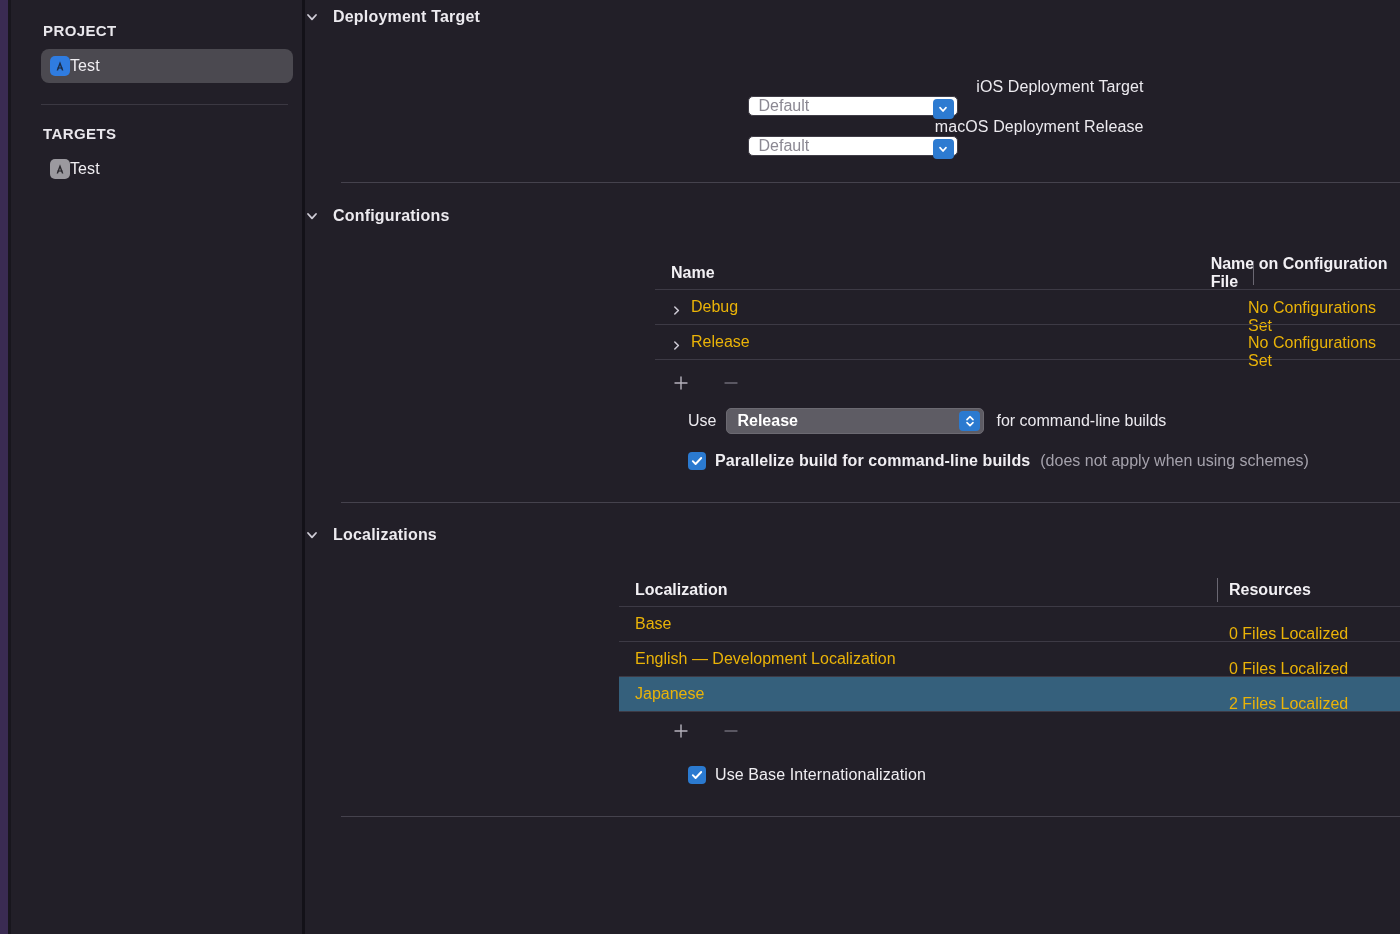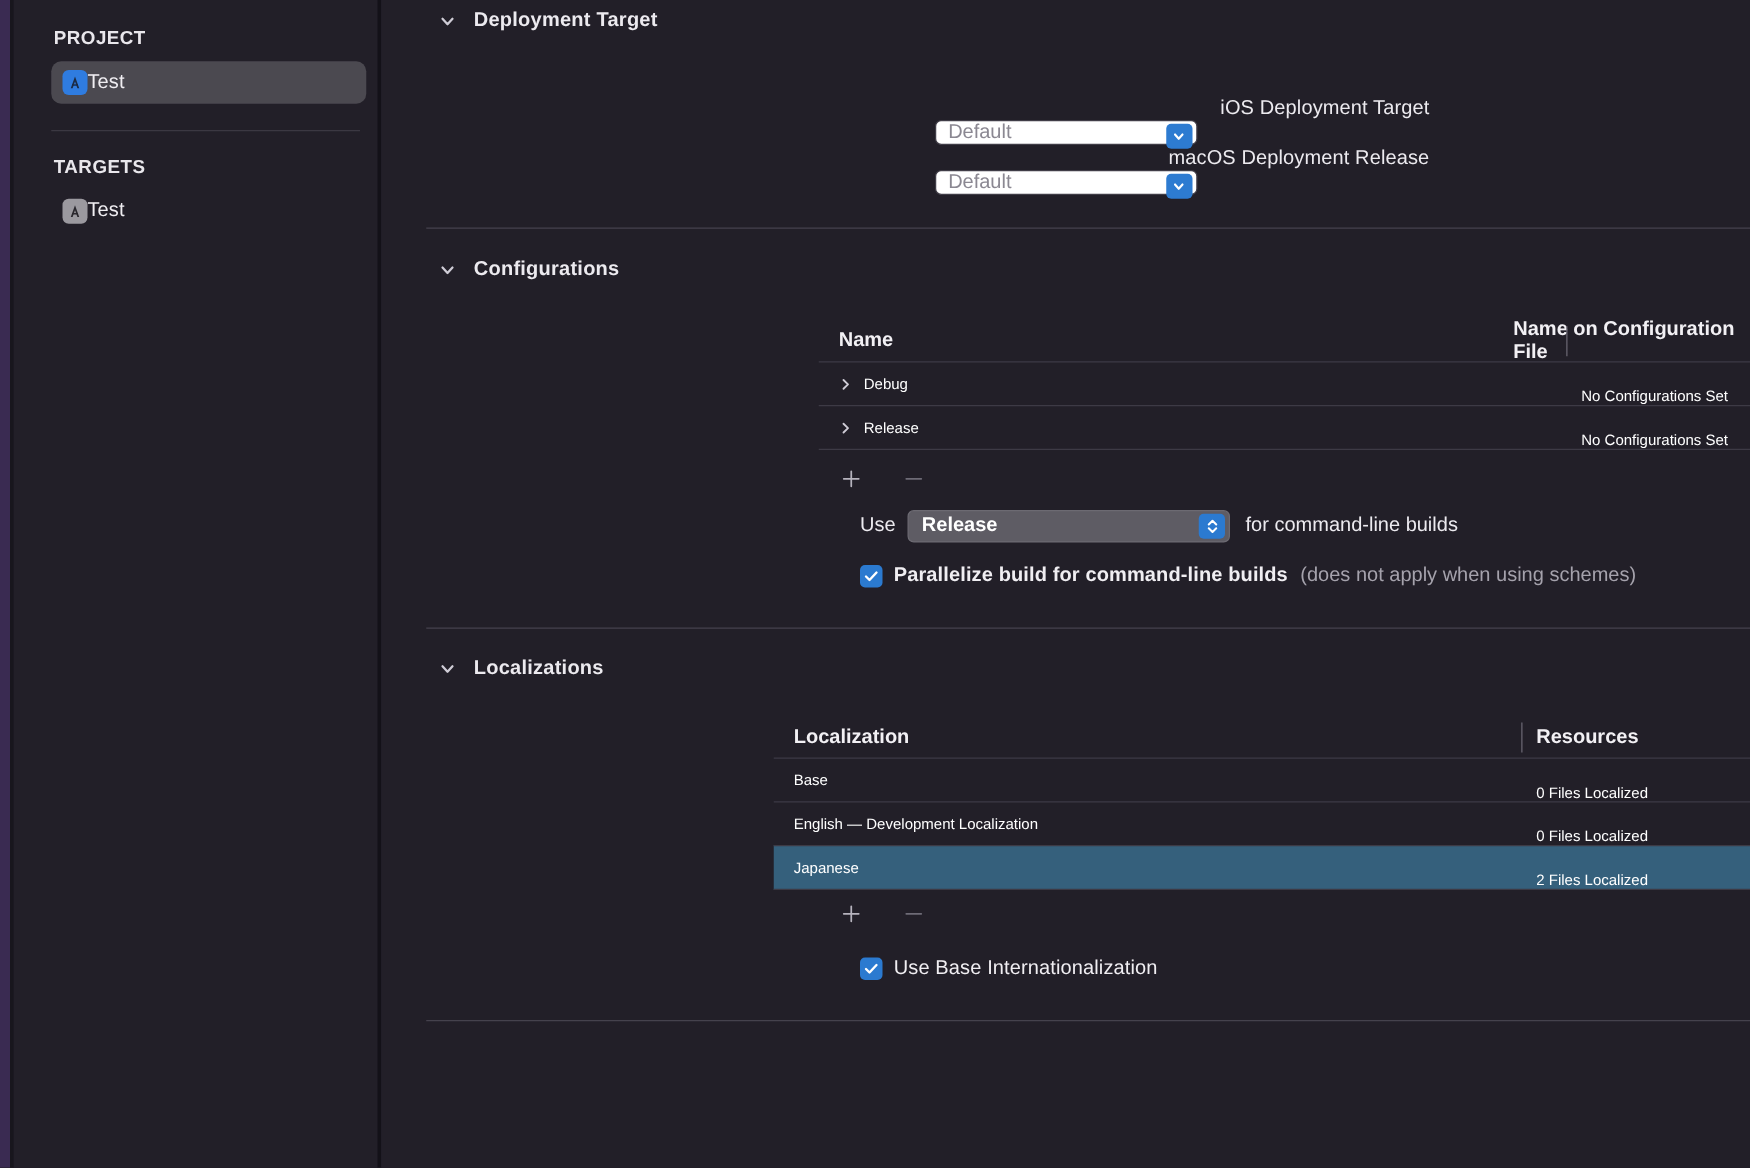--- a/index.html
+++ b/index.html
@@ -102,21 +102,20 @@
   .content {
     flex: 1 1 auto;
     background: #221f28;
     position: relative;
     overflow: hidden;
   }
   .sec-header {
     display: flex;
     align-items: center;
     height: 34px;
-    padding-left: 46px;
   }
   .sec-title {
     font-size: 16px;
     font-weight: bold;
     color: #eceaef;
     letter-spacing: 0.2px;
   }
   .chev-down {
     width: 14px;
     height: 14px;
@@ -205,22 +204,22 @@
     left: 598px;
     top: 4px;
     width: 1px;
     height: 24px;
     background: #6a6772;
   }
   .row {
     display: flex;
     align-items: center;
     height: 34px;
-    font-size: 12px;
-    color: #ffffff;
+    font-size: 16px;
+    color: #eab308;
     border-top: 1px solid #3d3a45;
     position: relative;
   }
   .row.selected { background: #35607c; }
   .row .col1 {
     width: 598px;
     box-sizing: border-box;
     padding-left: 16px;
     display: flex;
     align-items: center;

